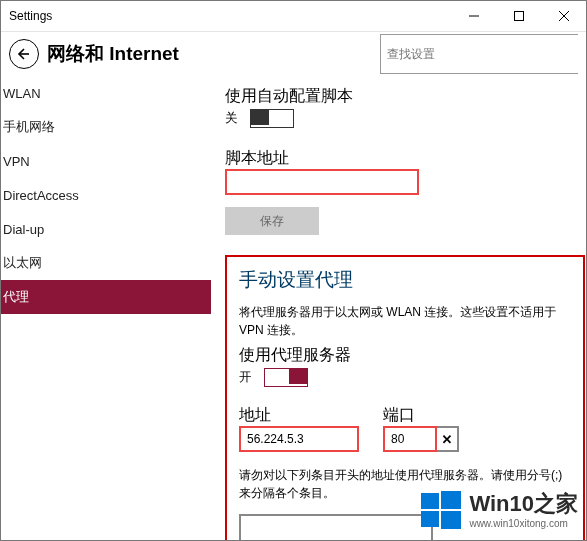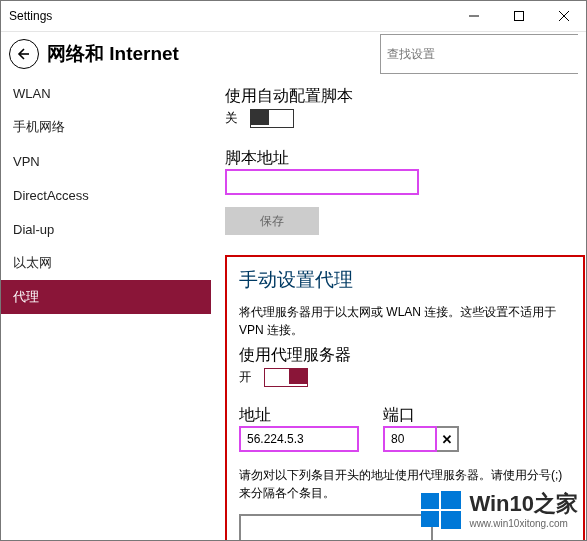--- a/index.html
+++ b/index.html
@@ -12,33 +12,33 @@
   .win-btn svg{stroke:#000;fill:none;stroke-width:1}
   
   .header{display:flex;align-items:center;height:44px;padding:0 8px;border-top:1px solid #e5e5e5}
   .back-btn{width:28px;height:28px;border:1.5px solid #000;border-radius:50%;display:flex;align-items:center;justify-content:center;margin-right:8px}
   .back-btn svg{stroke:#000;fill:none;stroke-width:1.6}
   .header-title{font-size:19px;font-weight:700}
   .search{margin-left:auto;width:198px;height:40px;border:1px solid #999;border-right:none;box-sizing:border-box;padding:0 6px;font-size:12px;color:#777;outline:none}
   
   .body{display:flex;height:calc(100% - 74px)}
   .sidebar{width:210px;background:#fff;overflow:auto}
-  .side-item{height:34px;display:flex;align-items:center;padding-left:12px;font-size:13px;color:#222}
+  .side-item{height:34px;display:flex;align-items:center;padding-left:2px;font-size:13px;color:#222}
   .side-item.selected{background:#8a1538;color:#fff}
   .content{flex:1;background:#fff;overflow:auto;position:relative;min-width:0}
   .content-inner{padding:4px 14px 20px 14px;width:360px;min-width:360px}
   .label{font-size:16px;margin-top:6px}
   .toggle{display:flex;align-items:center;margin-top:2px}
   .toggle-text{font-size:12.5px;margin-right:12px}
   .switch{width:42px;height:17px;border:1px solid #333;position:relative;background:#fff}
   .switch .knob{width:18px;height:15px;background:#333;position:absolute;top:0}
   .switch.off .knob{left:0}
   .switch.on{border-color:#8a1538}
   .switch.on .knob{right:0;background:#8a1538}
-  .txtbox{border:2px solid #d946ef;height:26px;box-sizing:border-box;font-size:12px;padding:0 6px;outline:none}
+  .txtbox{border:2px solid #ef4444;height:26px;box-sizing:border-box;font-size:12px;padding:0 6px;outline:none}
   .txtbox.wide{width:194px}
   .btn{width:94px;height:28px;margin-top:12px;background:#ccc;color:#666;border:none;font-size:12px}
   
   .manual-box{border:2px solid #c00;padding:10px 12px 16px 12px;margin-top:20px}
   .section-title{font-size:19px;color:#003a63;margin:0 0 10px 0}
   .desc{font-size:12px;color:#000;line-height:1.5;margin:6px 0}
   .row{display:flex;margin-top:4px}
   .col{display:flex;flex-direction:column}
   .col+.col{margin-left:24px}
   .addr-in{width:120px}

